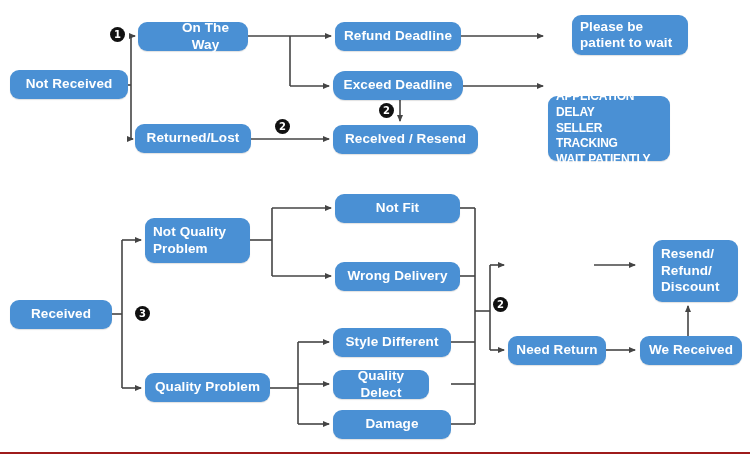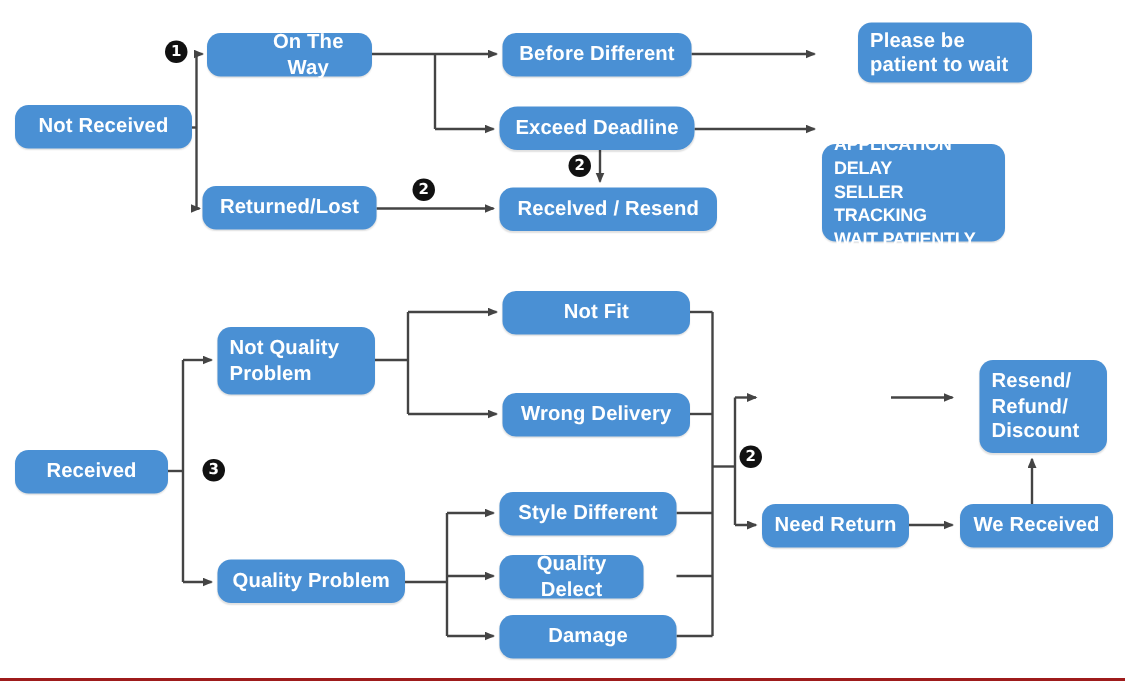--- a/index.html
+++ b/index.html
@@ -151,21 +151,21 @@
 
   <div class="node" style="left:138px; top:22px; width:110px; height:29px;padding-left:31px;">
     <span>On The Way</span>
   </div>
 
   <div class="node" style="left:135px; top:124px; width:116px; height:29px;">
     <span>Returned/Lost</span>
   </div>
 
   <div class="node" style="left:335px; top:22px; width:126px; height:29px;">
-    <span>Before Different</span>
+    <span>Refund Deadline</span>
   </div>
 
   <div class="node" style="left:333px; top:71px; width:130px; height:29px;border-radius:12px;">
     <span>Exceed Deadline</span>
   </div>
 
   <div class="node" style="left:333px; top:125px; width:145px; height:29px;text-align:right;">
     <span>Recelved / Resend</span>
   </div>
 

